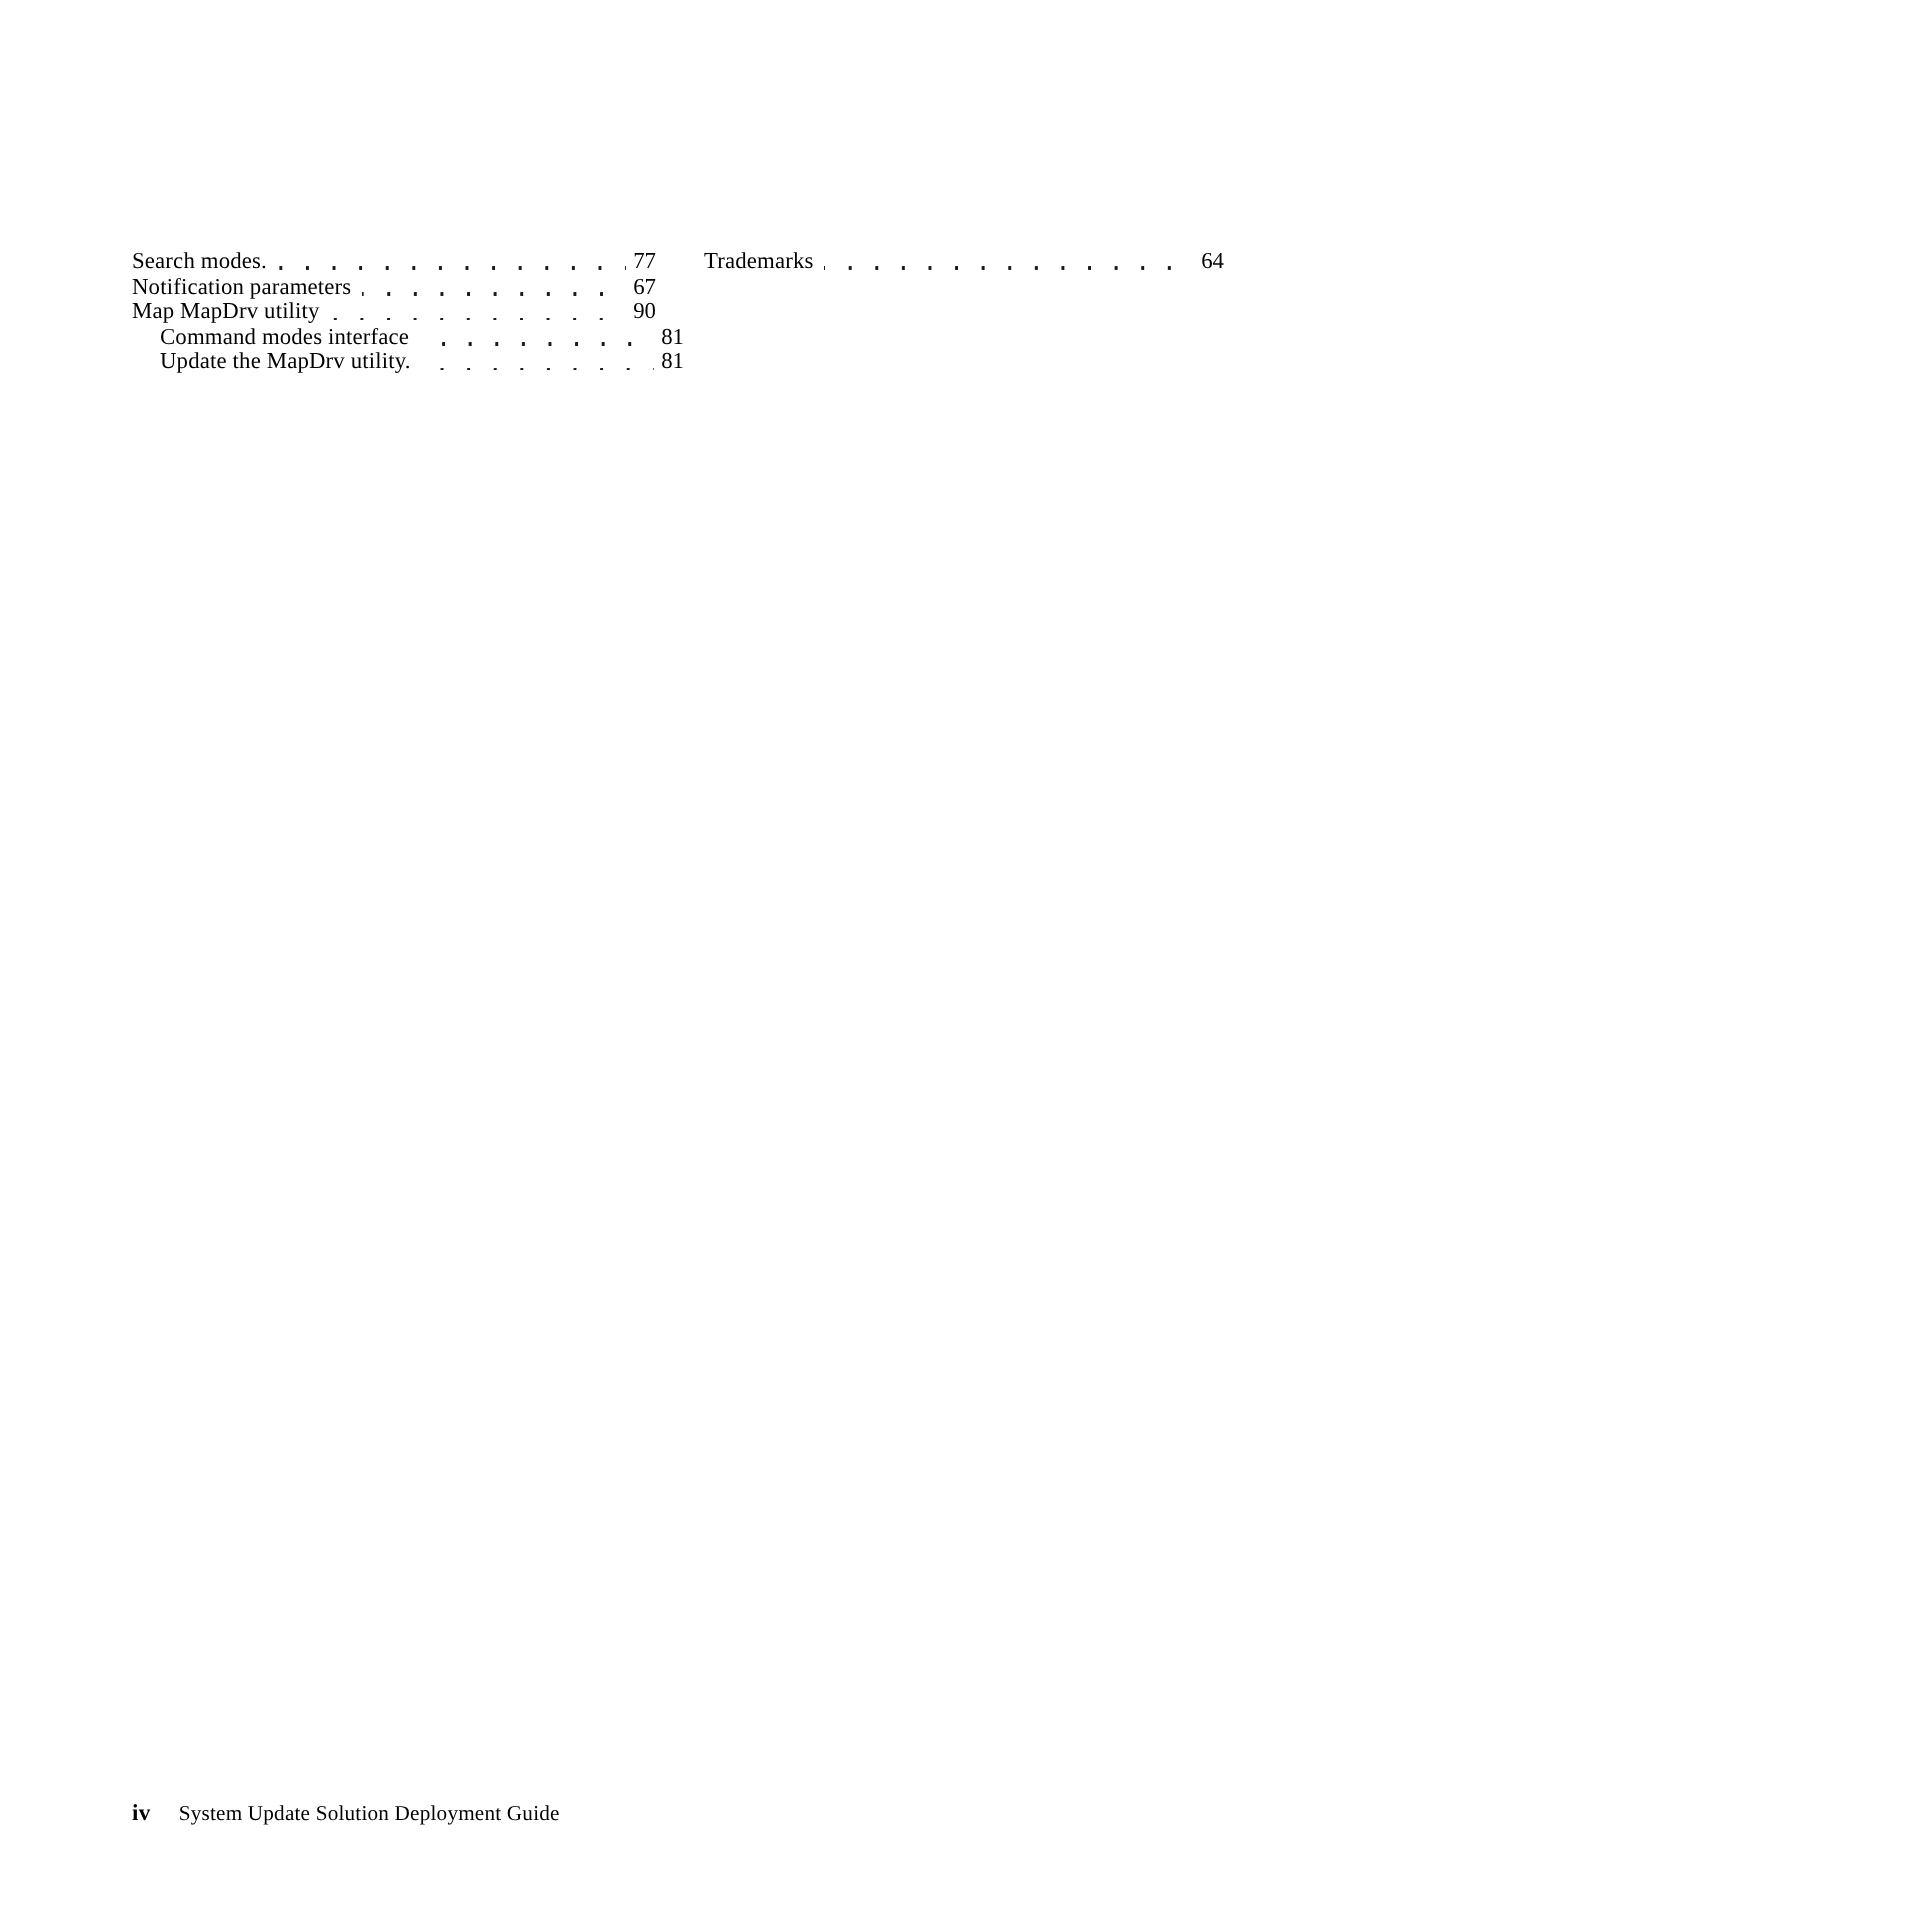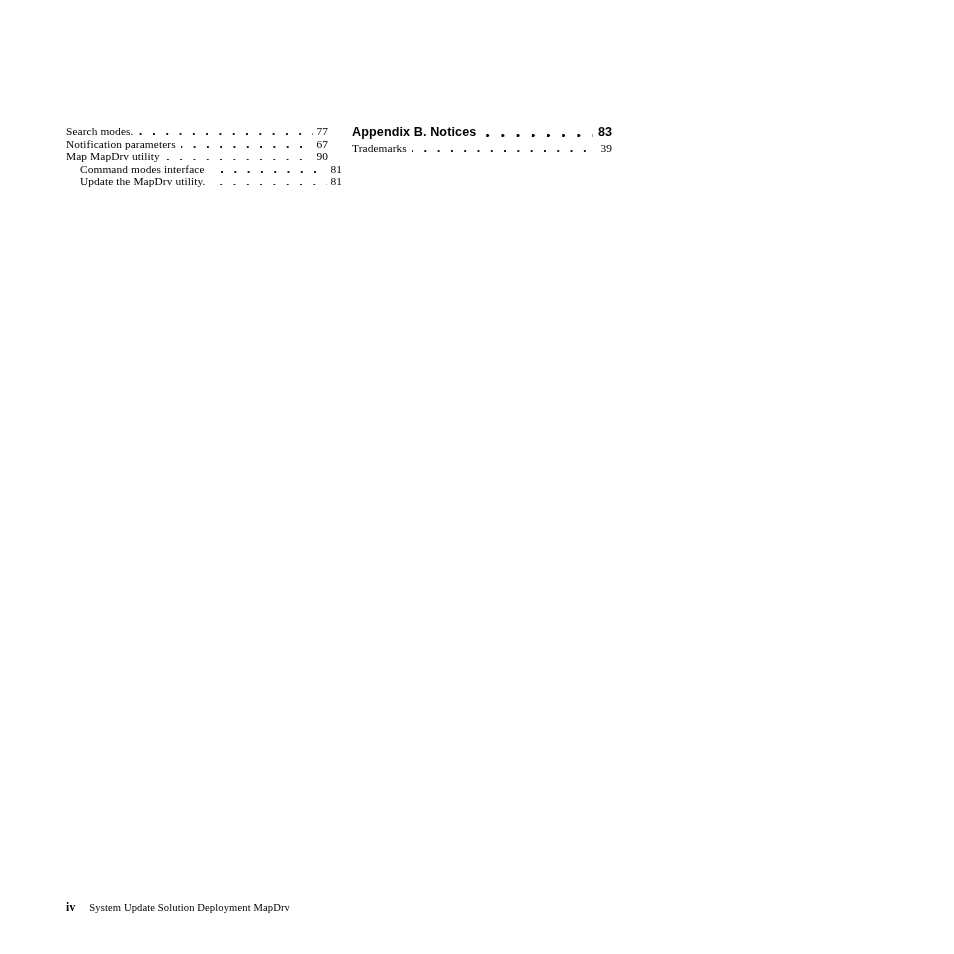--- a/index.html
+++ b/index.html
@@ -186,34 +186,29 @@
       <div class="toc-entry level-2">
         <span class="title">Update the MapDrv utility.</span>
         <span class="leader"></span>
         <span class="page-num">81</span>
       </div>
 
     </div>
 
     <div class="toc-column right">
 
-      <div class="toc-entry level-1 heading">
-        <span class="title">Appendix B. Notices</span>
-        <span class="leader"></span>
-        <span class="page-num">83</span>
-      </div>
 
       <div class="toc-entry level-1">
         <span class="title">Trademarks</span>
         <span class="leader"></span>
-        <span class="page-num">39</span>
+        <span class="page-num">64</span>
       </div>
 
     </div>
 
   </div>
 
   <div class="footer">
     <span class="folio">iv</span>
-    <span class="doc-title">System Update Solution Deployment MapDrv</span>
+    <span class="doc-title">System Update Solution Deployment Guide</span>
   </div>
 
 </div>
 
 </body></html>

